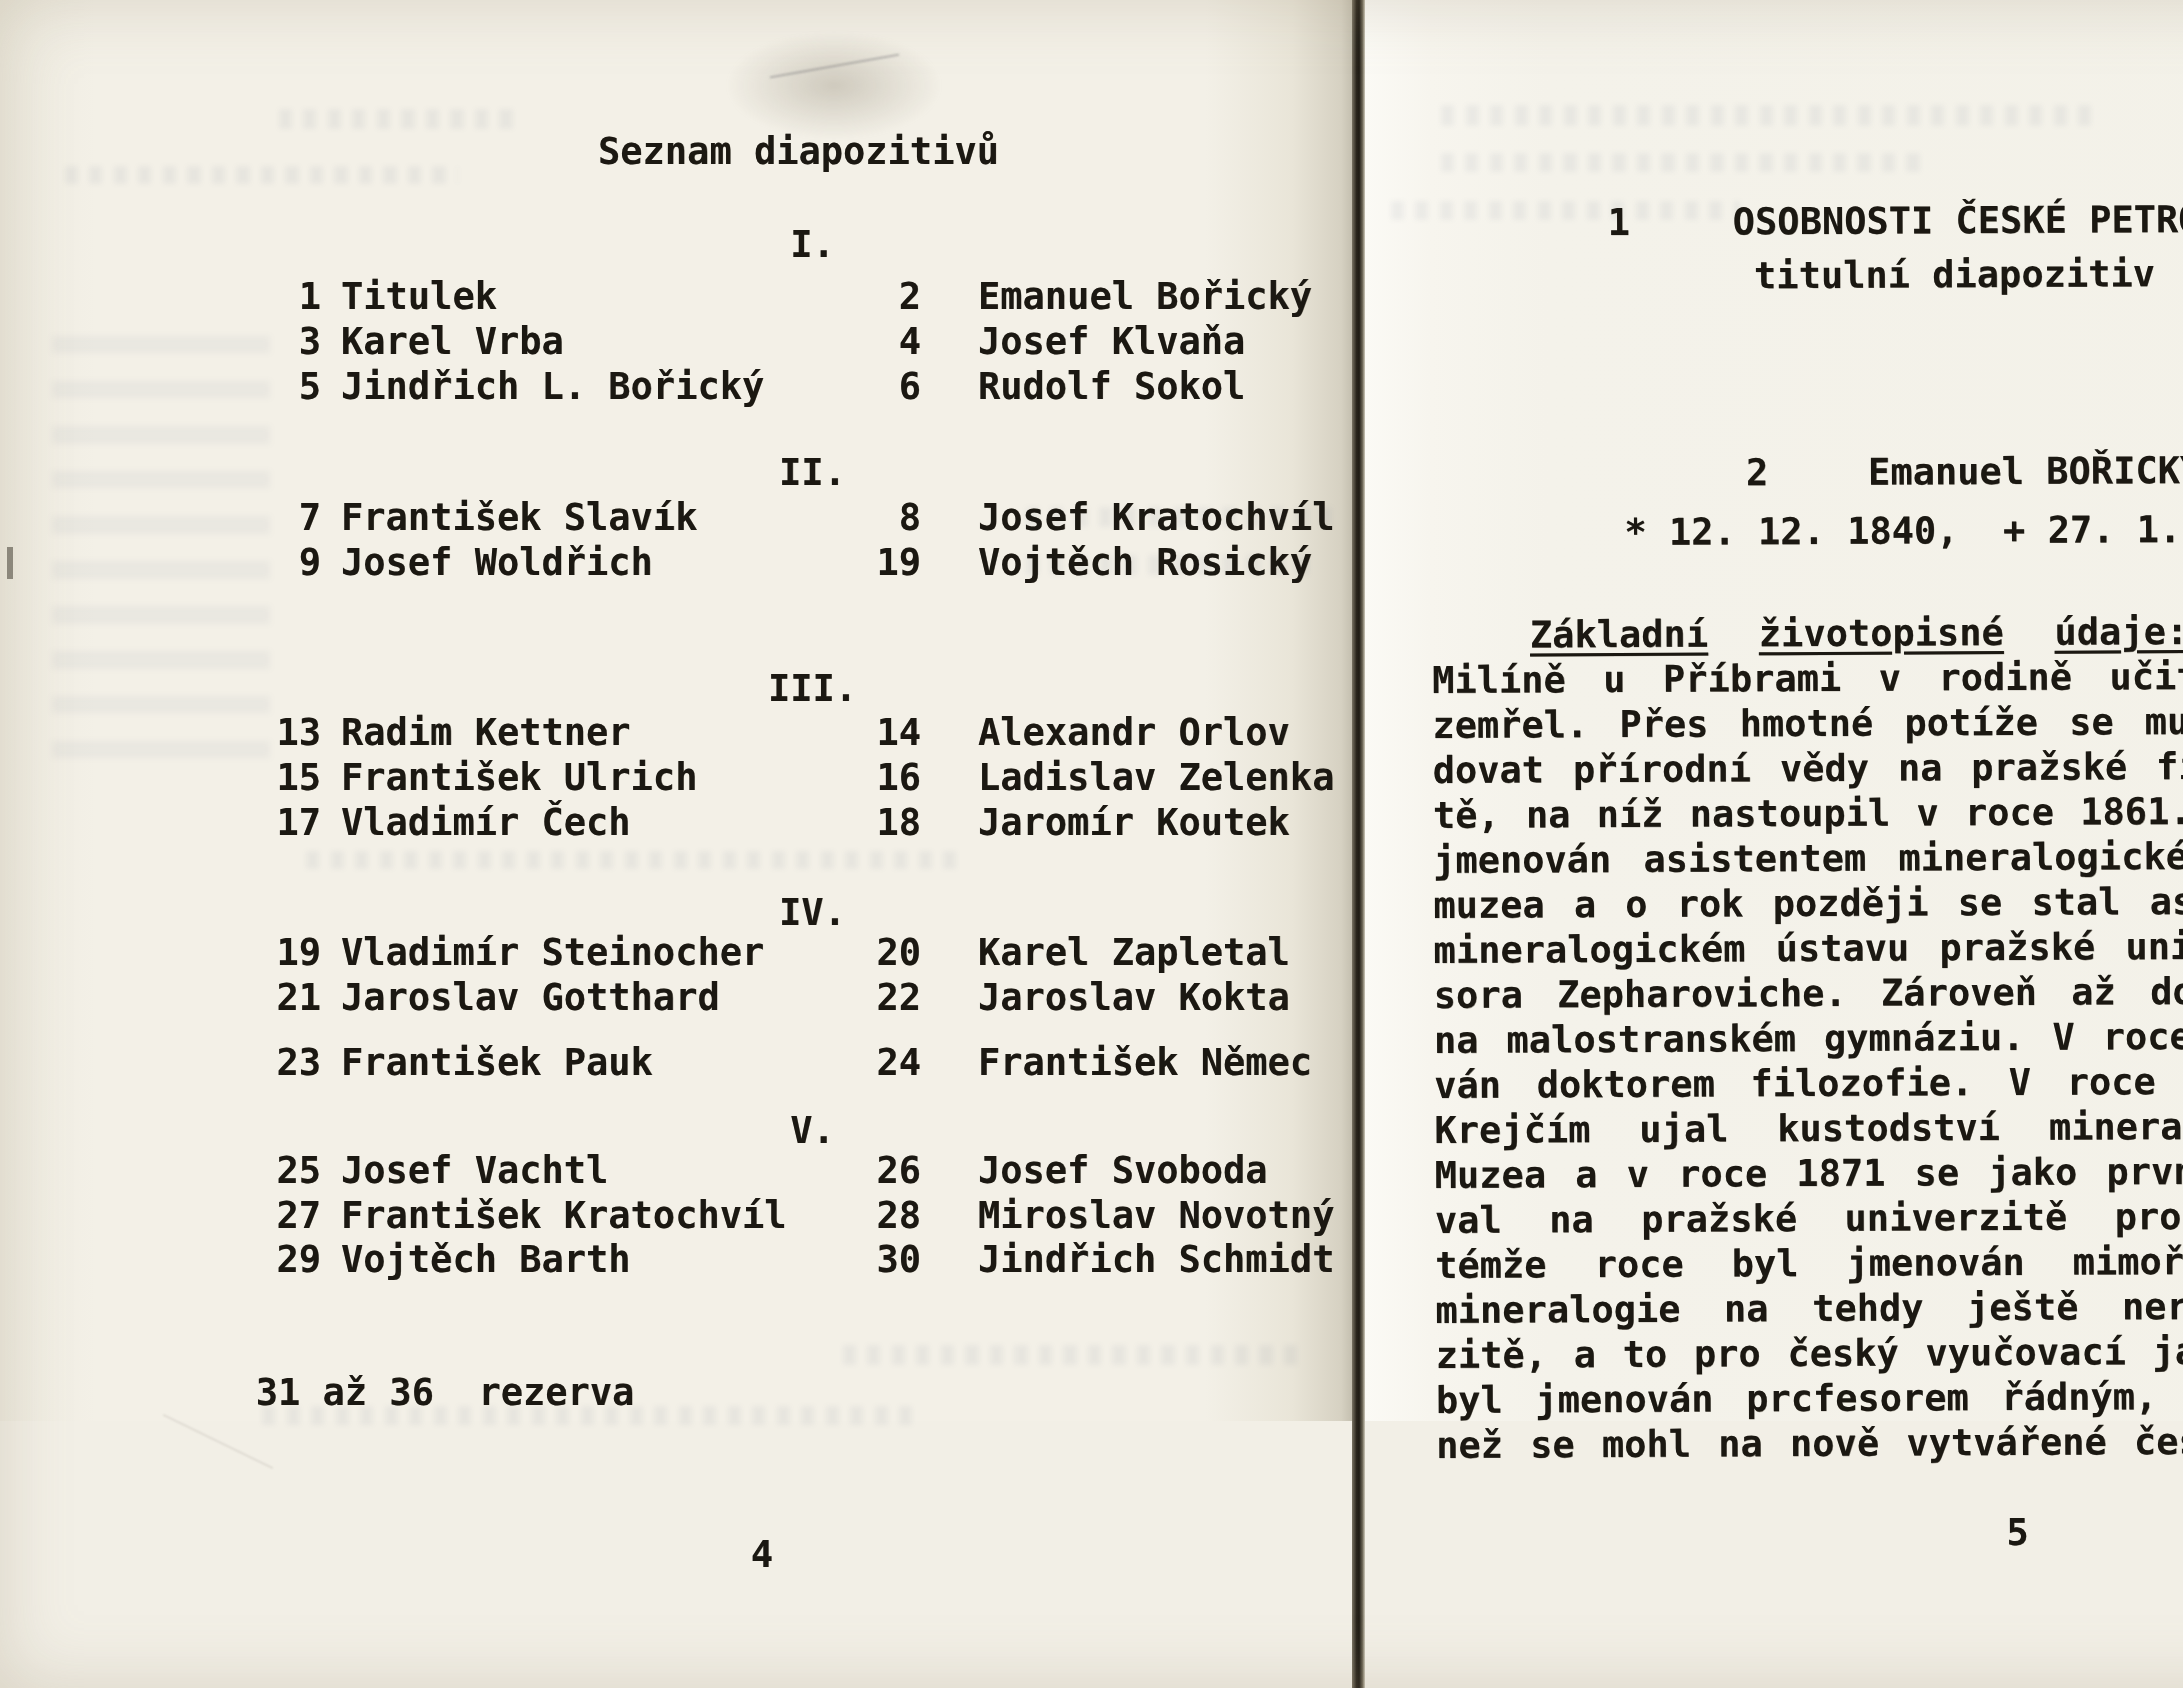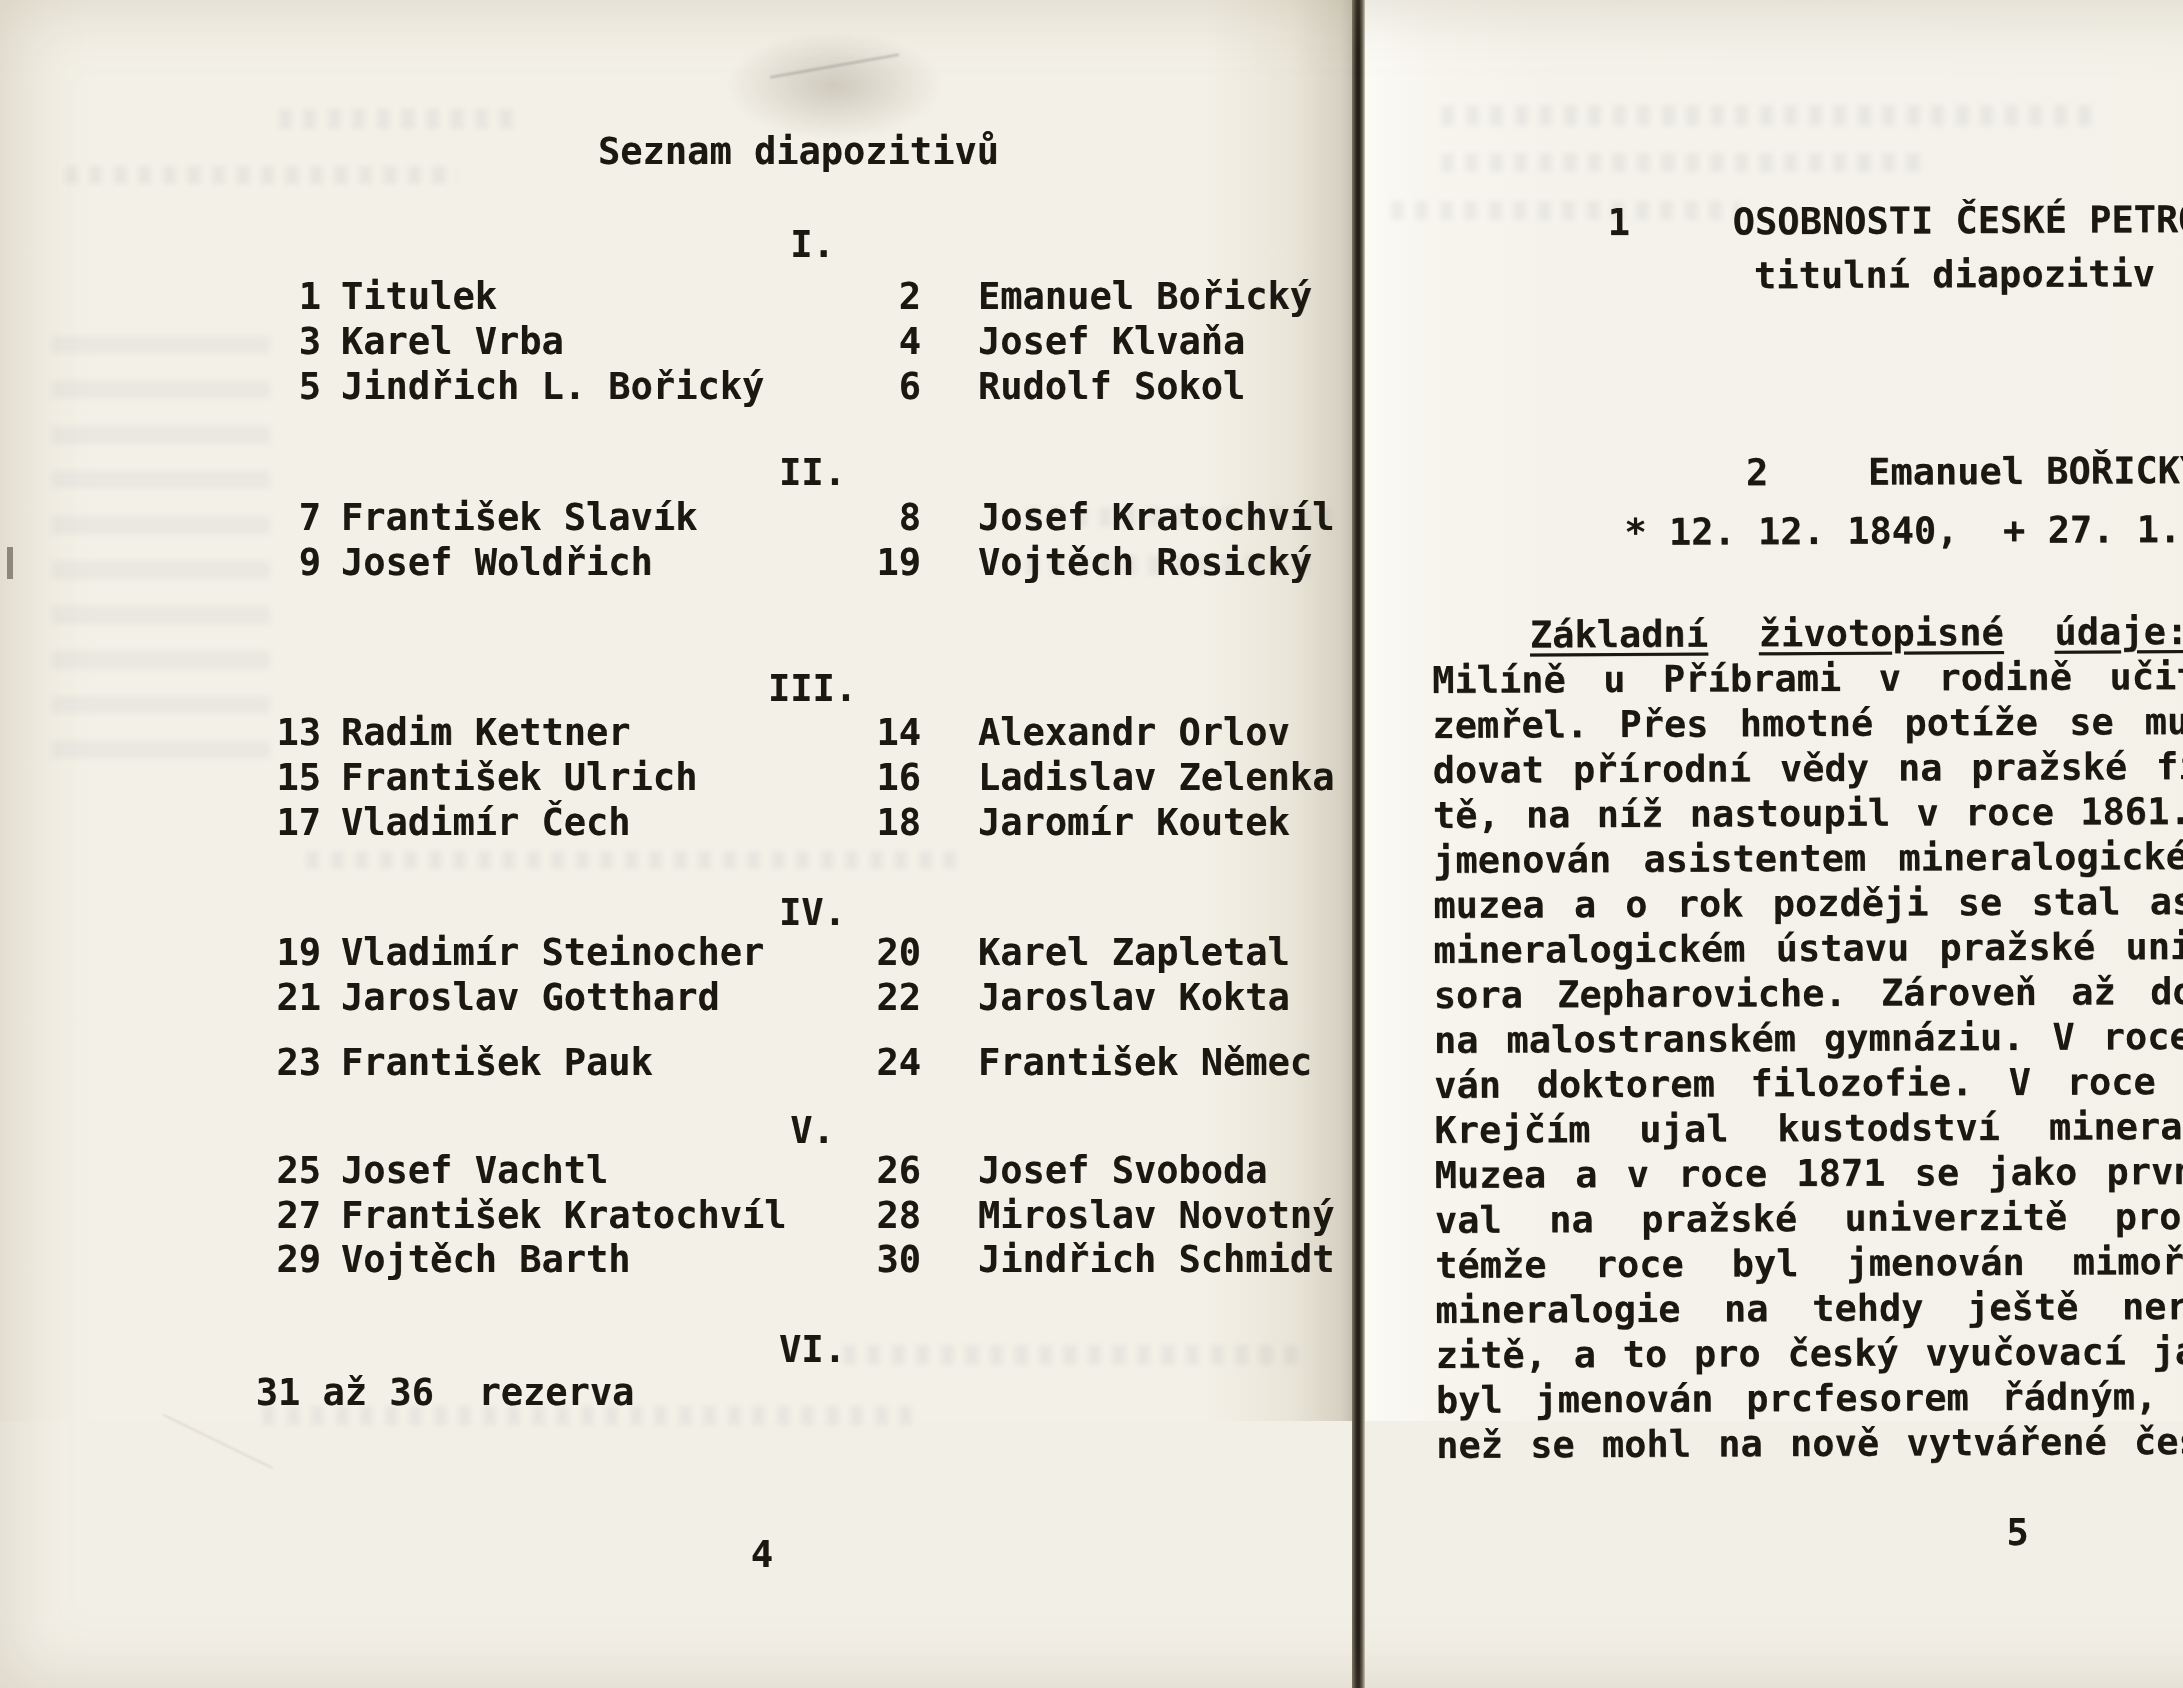--- a/index.html
+++ b/index.html
@@ -155,21 +155,20 @@
           <span class="c2">František Kratochvíl</span>
           <span class="c3">28</span>
           <span class="c4">Miroslav Novotný</span>
         </div>
         <div class="lrow" style="top: 1237px;">
           <span class="c1">29</span>
           <span class="c2">Vojtěch Barth</span>
           <span class="c3">30</span>
           <span class="c4">Jindřich Schmidt</span>
         </div>
-        <div class="secnum" style="top: 1327px;">VI.</div>
         <div class="note" style="top: 1370px;">31 až 36  rezerva</div>
       </div>
   </div>
 
   <div class="page page-right">
     <div class="ghost" style="left:76px;top:105px;width:655px;height:21px;"></div>
     <div class="ghost" style="left:76px;top:153px;width:480px;height:19px;"></div>
     <div class="ghost" style="left:26px;top:201px;width:349px;height:19px;"></div>
 
     <div class="rbox">

